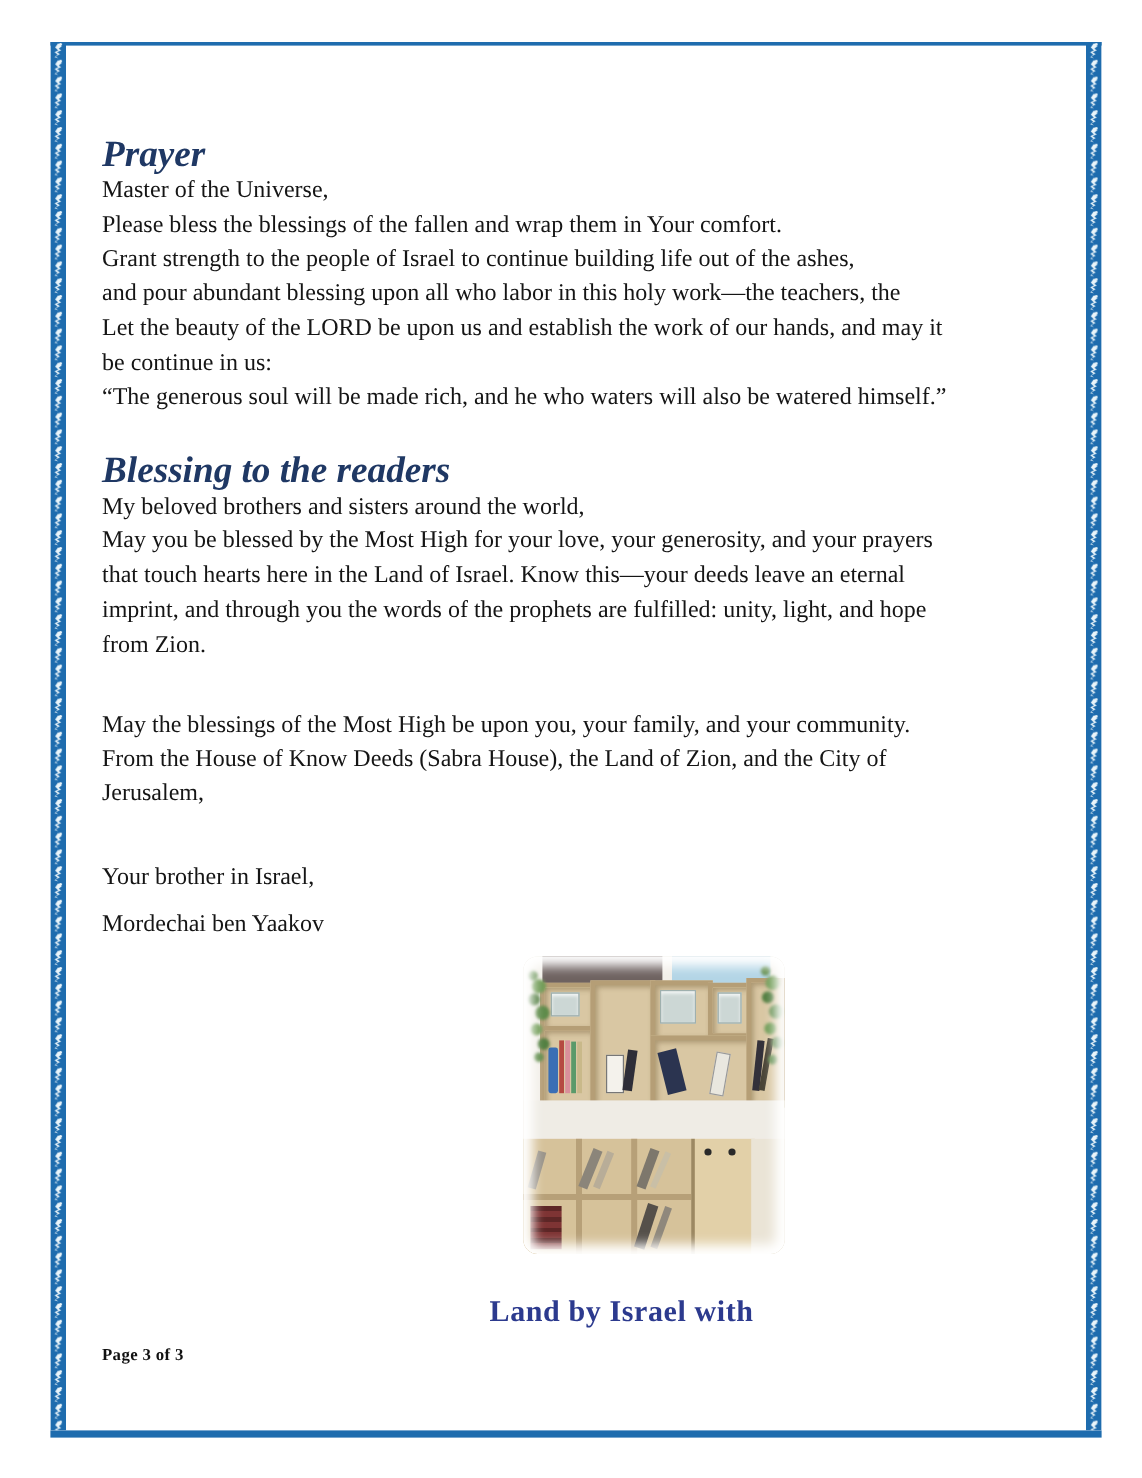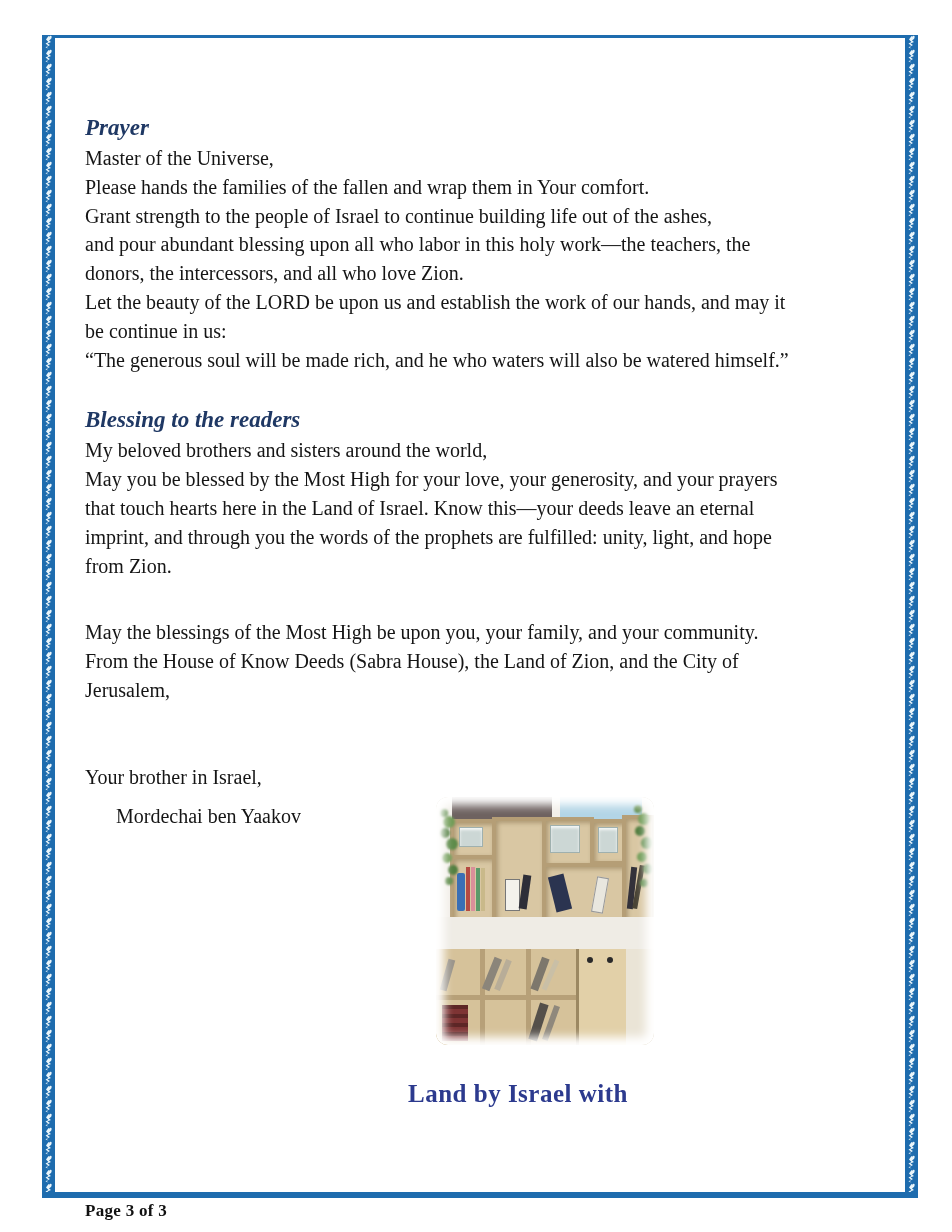--- a/index.html
+++ b/index.html
@@ -11,29 +11,29 @@
   .border-top    { position:absolute; left:42px; top:35px;   width:876px; height:3px; background:#1e6cae; }
   .border-bottom { position:absolute; left:42px; top:1192px; width:876px; height:6px; background:#1e6cae; }
   .strip { position:absolute; top:35px; width:13px; height:1157px; }
   .strip-left  { left:42px; }
   .strip-right { left:905px; }
   .strip svg { display:block; }
 
   
   .content { position:absolute; left:85px; top:112px; width:795px; }
   .sec-heading {
-    font-size:23px; font-weight:bold; font-style:italic; color:#1f3864;
+    font-size:31px; font-weight:bold; font-style:italic; color:#1f3864;
     line-height:32px; margin:0;
   }
   .sec-heading.second { margin-top:30px; }
   .para { margin:0; }
   .line { font-size:20px; line-height:28.8px; white-space:pre; }
   .closing { margin-top:38px; }
-  .sig1 { margin-top:58px; }
-  .sig2 { margin-top:10px;margin-left:31px; }
+  .sig1 { margin-top:41px; }
+  .sig2 { margin-top:10px; }
 
   
   .photo {
     position:absolute; left:436px; top:797px; width:218px; height:248px;
     border-radius:12px; overflow:hidden; background:#f2efe9;
   }
   .photo::after {
     content:''; position:absolute; inset:0; border-radius:12px;
     box-shadow: inset 0 0 10px 8px #ffffff; pointer-events:none; z-index:9;
   }
@@ -59,21 +59,21 @@
   
   .logo { position:absolute; left:408px; top:1080px; display:flex; align-items:center; }
   .logo-text {
     font-size:25px; font-weight:bold; color:#2c3a8e; letter-spacing:.5px;
     font-family:"Liberation Serif", serif;
   }
   .logo-heart { margin-left:2px; }
 
   
   .footer {
-    position:absolute; left:85px; top:1201px; font-size:17px; font-weight:bold;
+    position:absolute; left:85px; top:1122px; font-size:14px; font-weight:bold;
     color:#111; letter-spacing:.3px;
   }
 </style>
 </head>
 <body>
 
 <div class="page">
 
   <div class="border-top"></div>
   <div class="border-bottom"></div>
@@ -101,24 +101,23 @@
       <rect width="13" height="1157" fill="url(#orn2)"></rect>
     </svg>
   </div>
 
   <div class="content">
 
     <h2 class="sec-heading">Prayer</h2>
     <div class="para">
 
     <div class="line">Master of the Universe,</div>
-        <div class="line">Please hands the families of the fallen and wrap them in Your comfort.</div>
+        <div class="line">Please bless the blessings of the fallen and wrap them in Your comfort.</div>
         <div class="line">Grant strength to the people of Israel to continue building life out of the ashes,</div>
         <div class="line">and pour abundant blessing upon all who labor in this holy work—the teachers, the</div>
-        <div class="line">donors, the intercessors, and all who love Zion.</div>
         <div class="line">Let the beauty of the LORD be upon us and establish the work of our hands, and may it</div>
         <div class="line">be continue in us:</div>
         <div class="line">“The generous soul will be made rich, and he who waters will also be watered himself.”</div>
       </div>
 
     <h2 class="sec-heading second">Blessing to the readers</h2>
     <div class="para">
 
     <div class="line">My beloved brothers and sisters around the world,</div>
         <div class="line">May you be blessed by the Most High for your love, your generosity, and your prayers</div>

